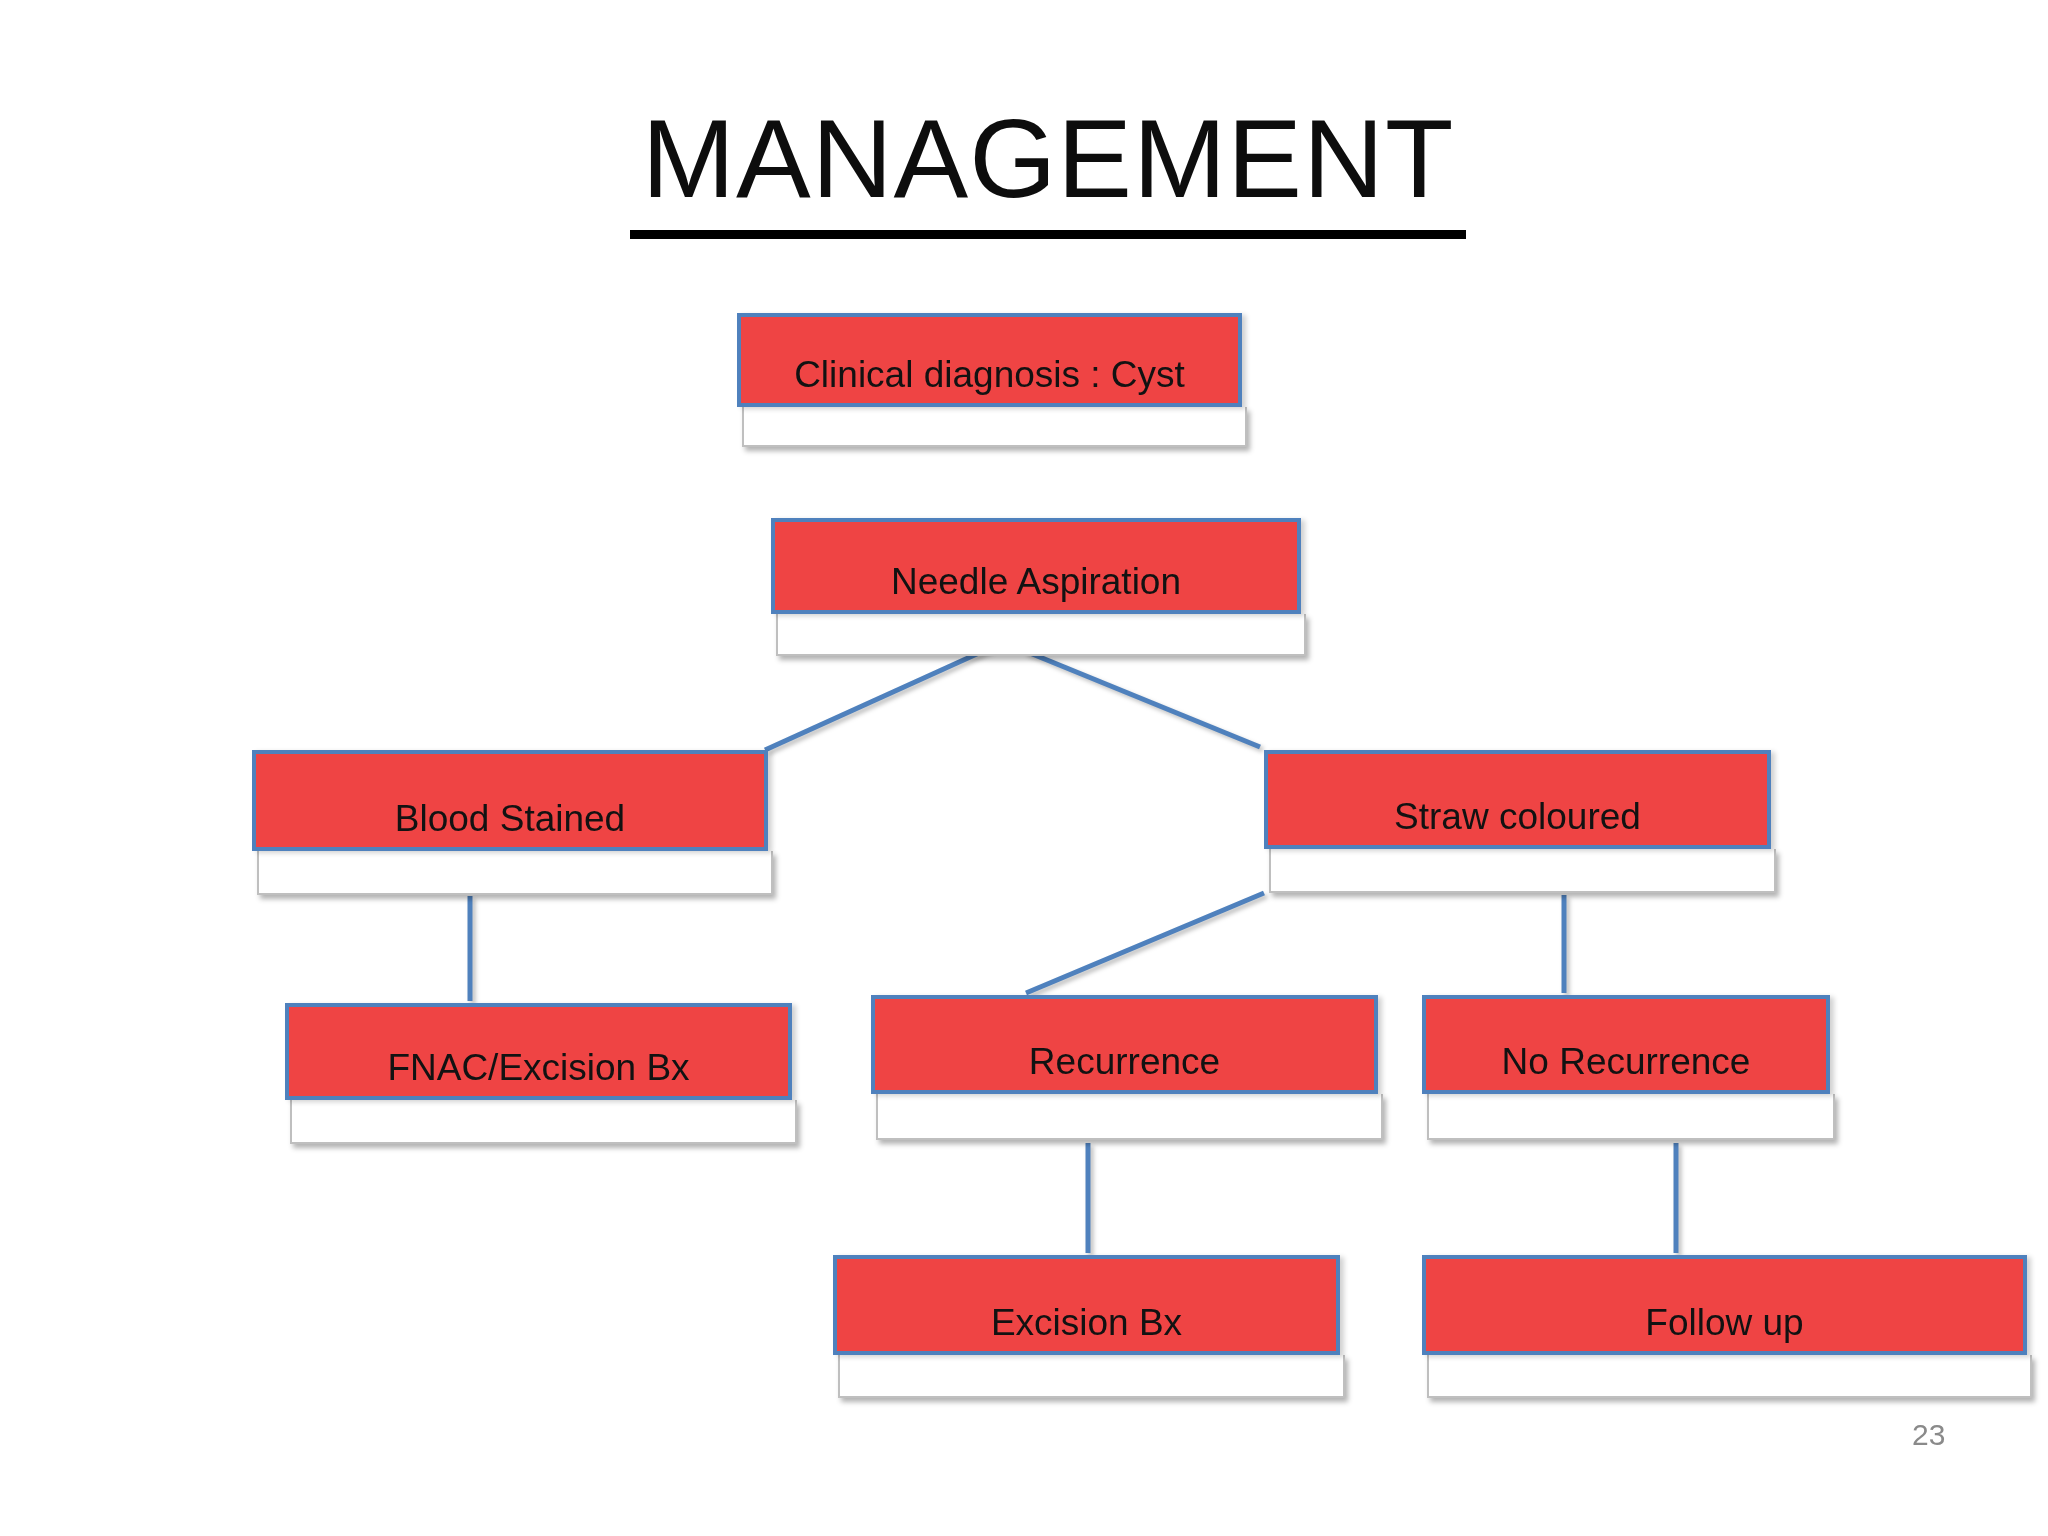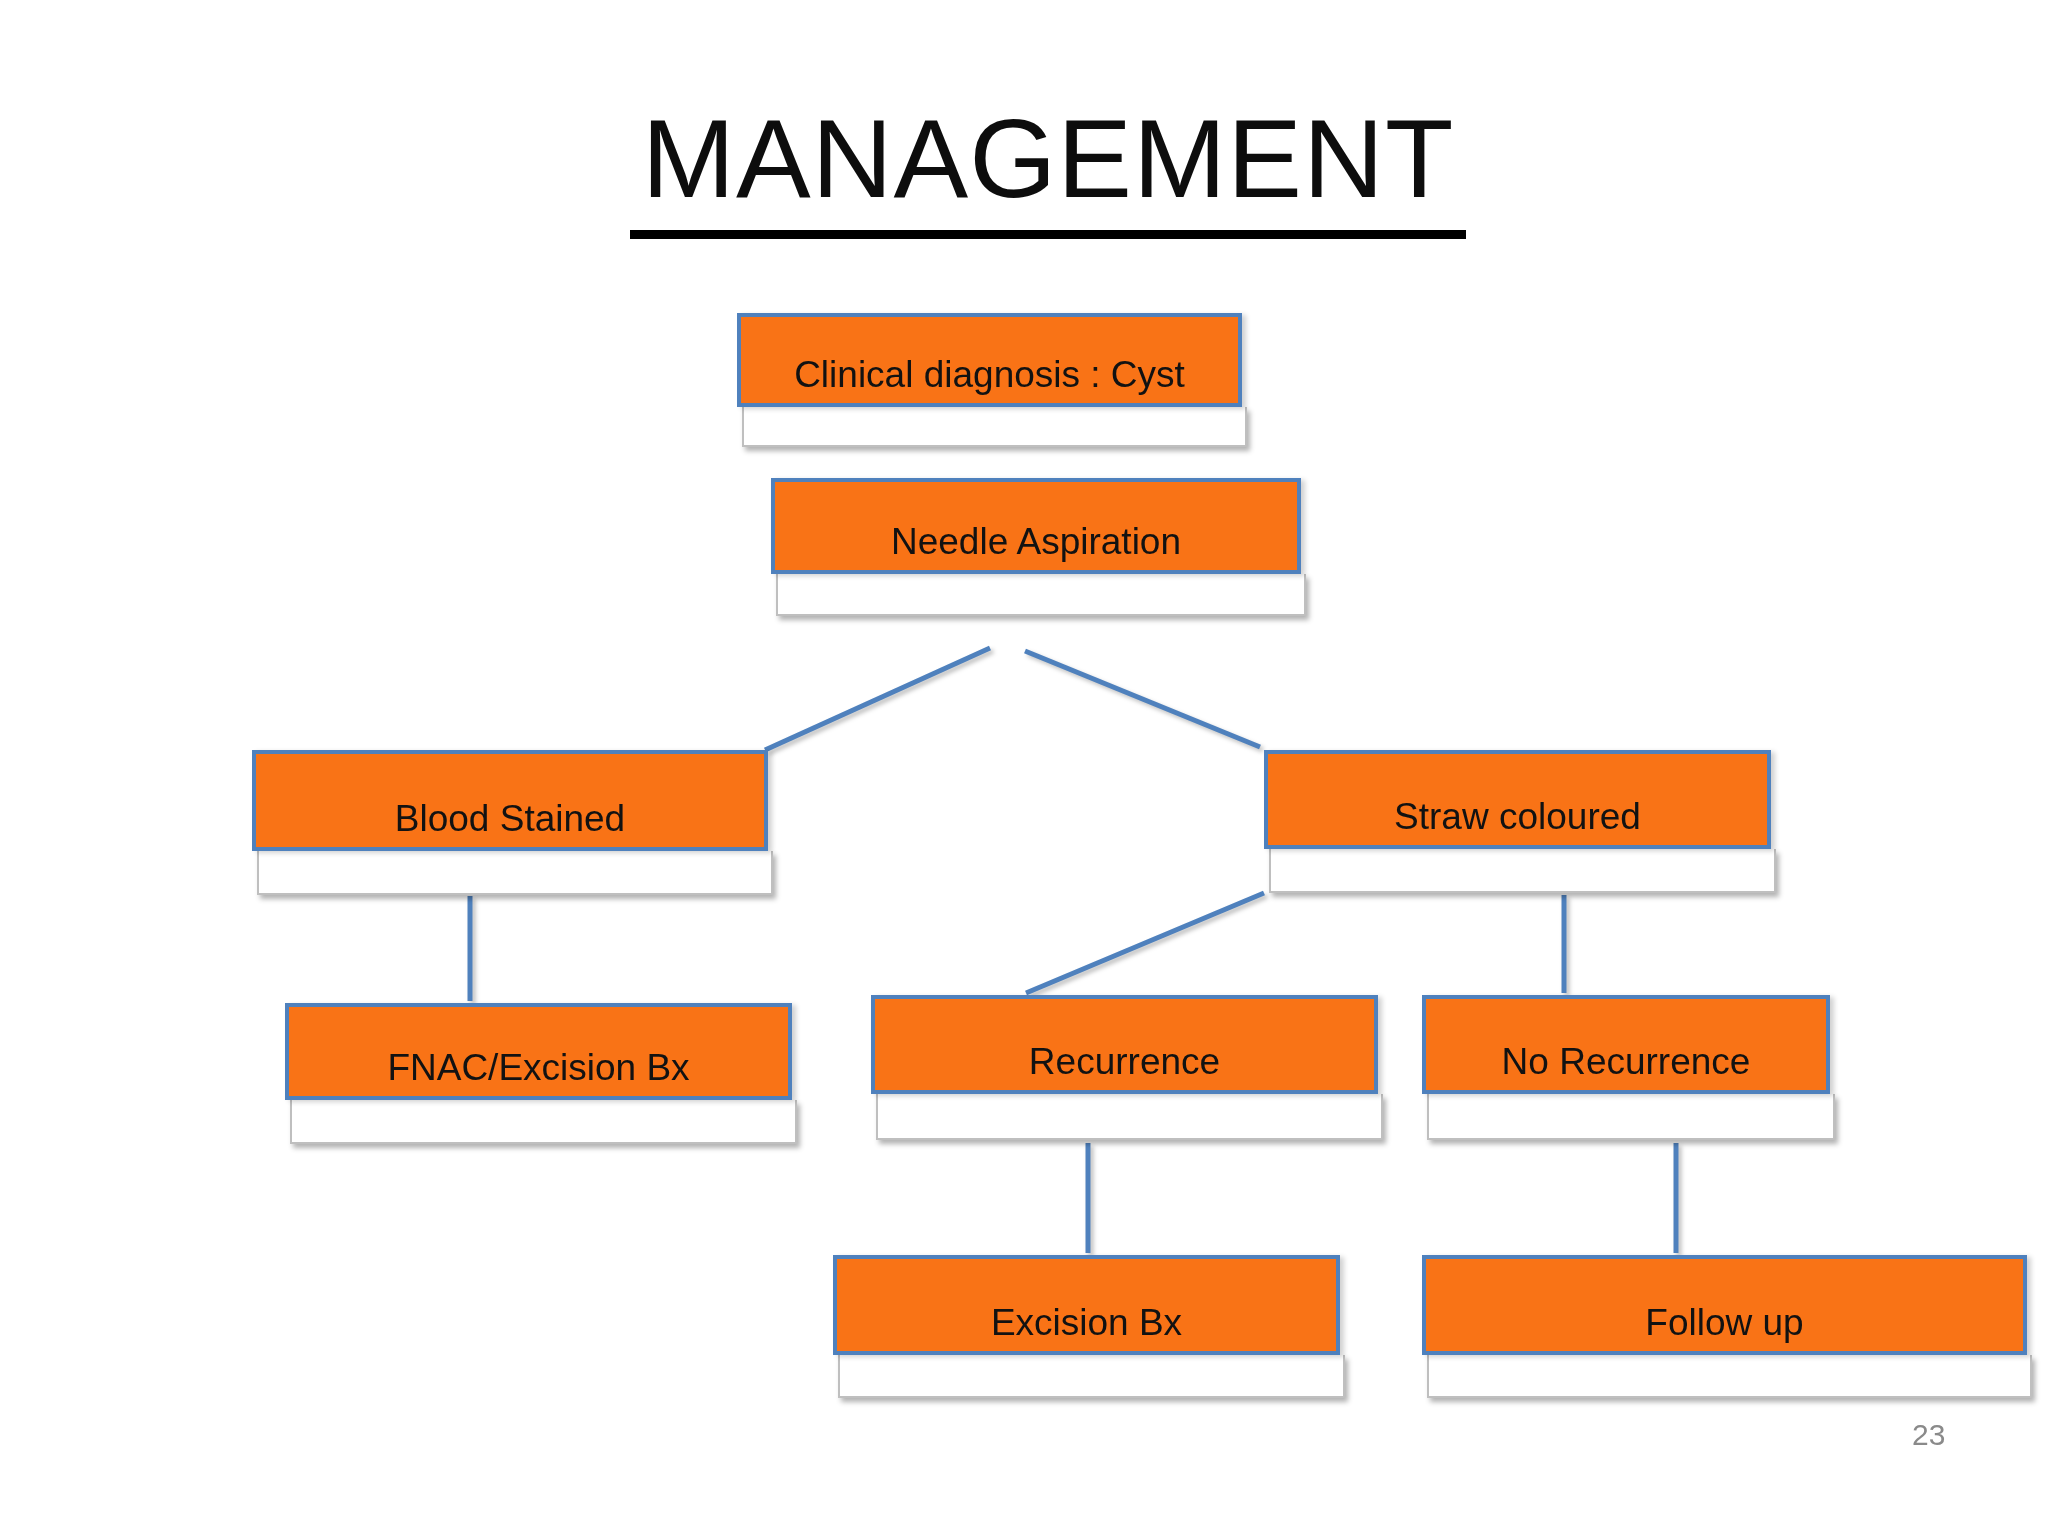--- a/index.html
+++ b/index.html
@@ -47,41 +47,41 @@
     z-index: 2;
   }
   .node-main {
     box-sizing: border-box;
     position: relative;
     z-index: 2;
     display: flex;
     align-items: flex-end;
     justify-content: center;
     height: var(--mh);
-    background: #f97316;
+    background: #ef4444;
     border: 4px solid #4f81bd;
     color: #121212;
     font-size: 37px;
     line-height: 1;
     padding-bottom: 10px;
     box-shadow: 4px 2px 5px rgba(0,0,0,0.18);
   }
   .node-strip {
     box-sizing: border-box;
     position: relative;
     z-index: 1;
     left: 5px;
     height: var(--sh);
     background: #ffffff;
     border: 2px solid #bfbfbf;
     border-top: none;
     box-shadow: 3px 4px 5px rgba(0,0,0,0.30);
   }
   .n-clinical { left: 737px;  top: 313px;  width: 505px; --mh: 94px;  --sh: 40px; }
-  .n-needle   { left: 737px;  top: 478px;  width: 530px; padding-left: 34px; --mh: 96px;  --sh: 42px; }
+  .n-needle   { left: 737px;  top: 518px;  width: 530px; padding-left: 34px; --mh: 96px;  --sh: 42px; }
   .n-blood    { left: 252px;  top: 750px;  width: 516px; --mh: 101px; --sh: 44px; }
   .n-straw    { left: 1264px; top: 750px;  width: 507px; --mh: 99px;  --sh: 44px; }
   .n-fnac     { left: 252px;  top: 1003px; width: 507px; margin-left: 33px; --mh: 97px;  --sh: 44px; }
   .n-recur    { left: 871px;  top: 995px;  width: 507px; --mh: 99px;  --sh: 46px; }
   .n-norec    { left: 1422px; top: 995px;  width: 408px; --mh: 99px;  --sh: 46px; }
   .n-excis    { left: 833px;  top: 1255px; width: 507px; --mh: 100px; --sh: 43px; }
   .n-follow   { left: 1422px; top: 1255px; width: 605px; --mh: 100px; --sh: 43px; }
   .page-number {
     position: absolute;
     left: 1912px;

